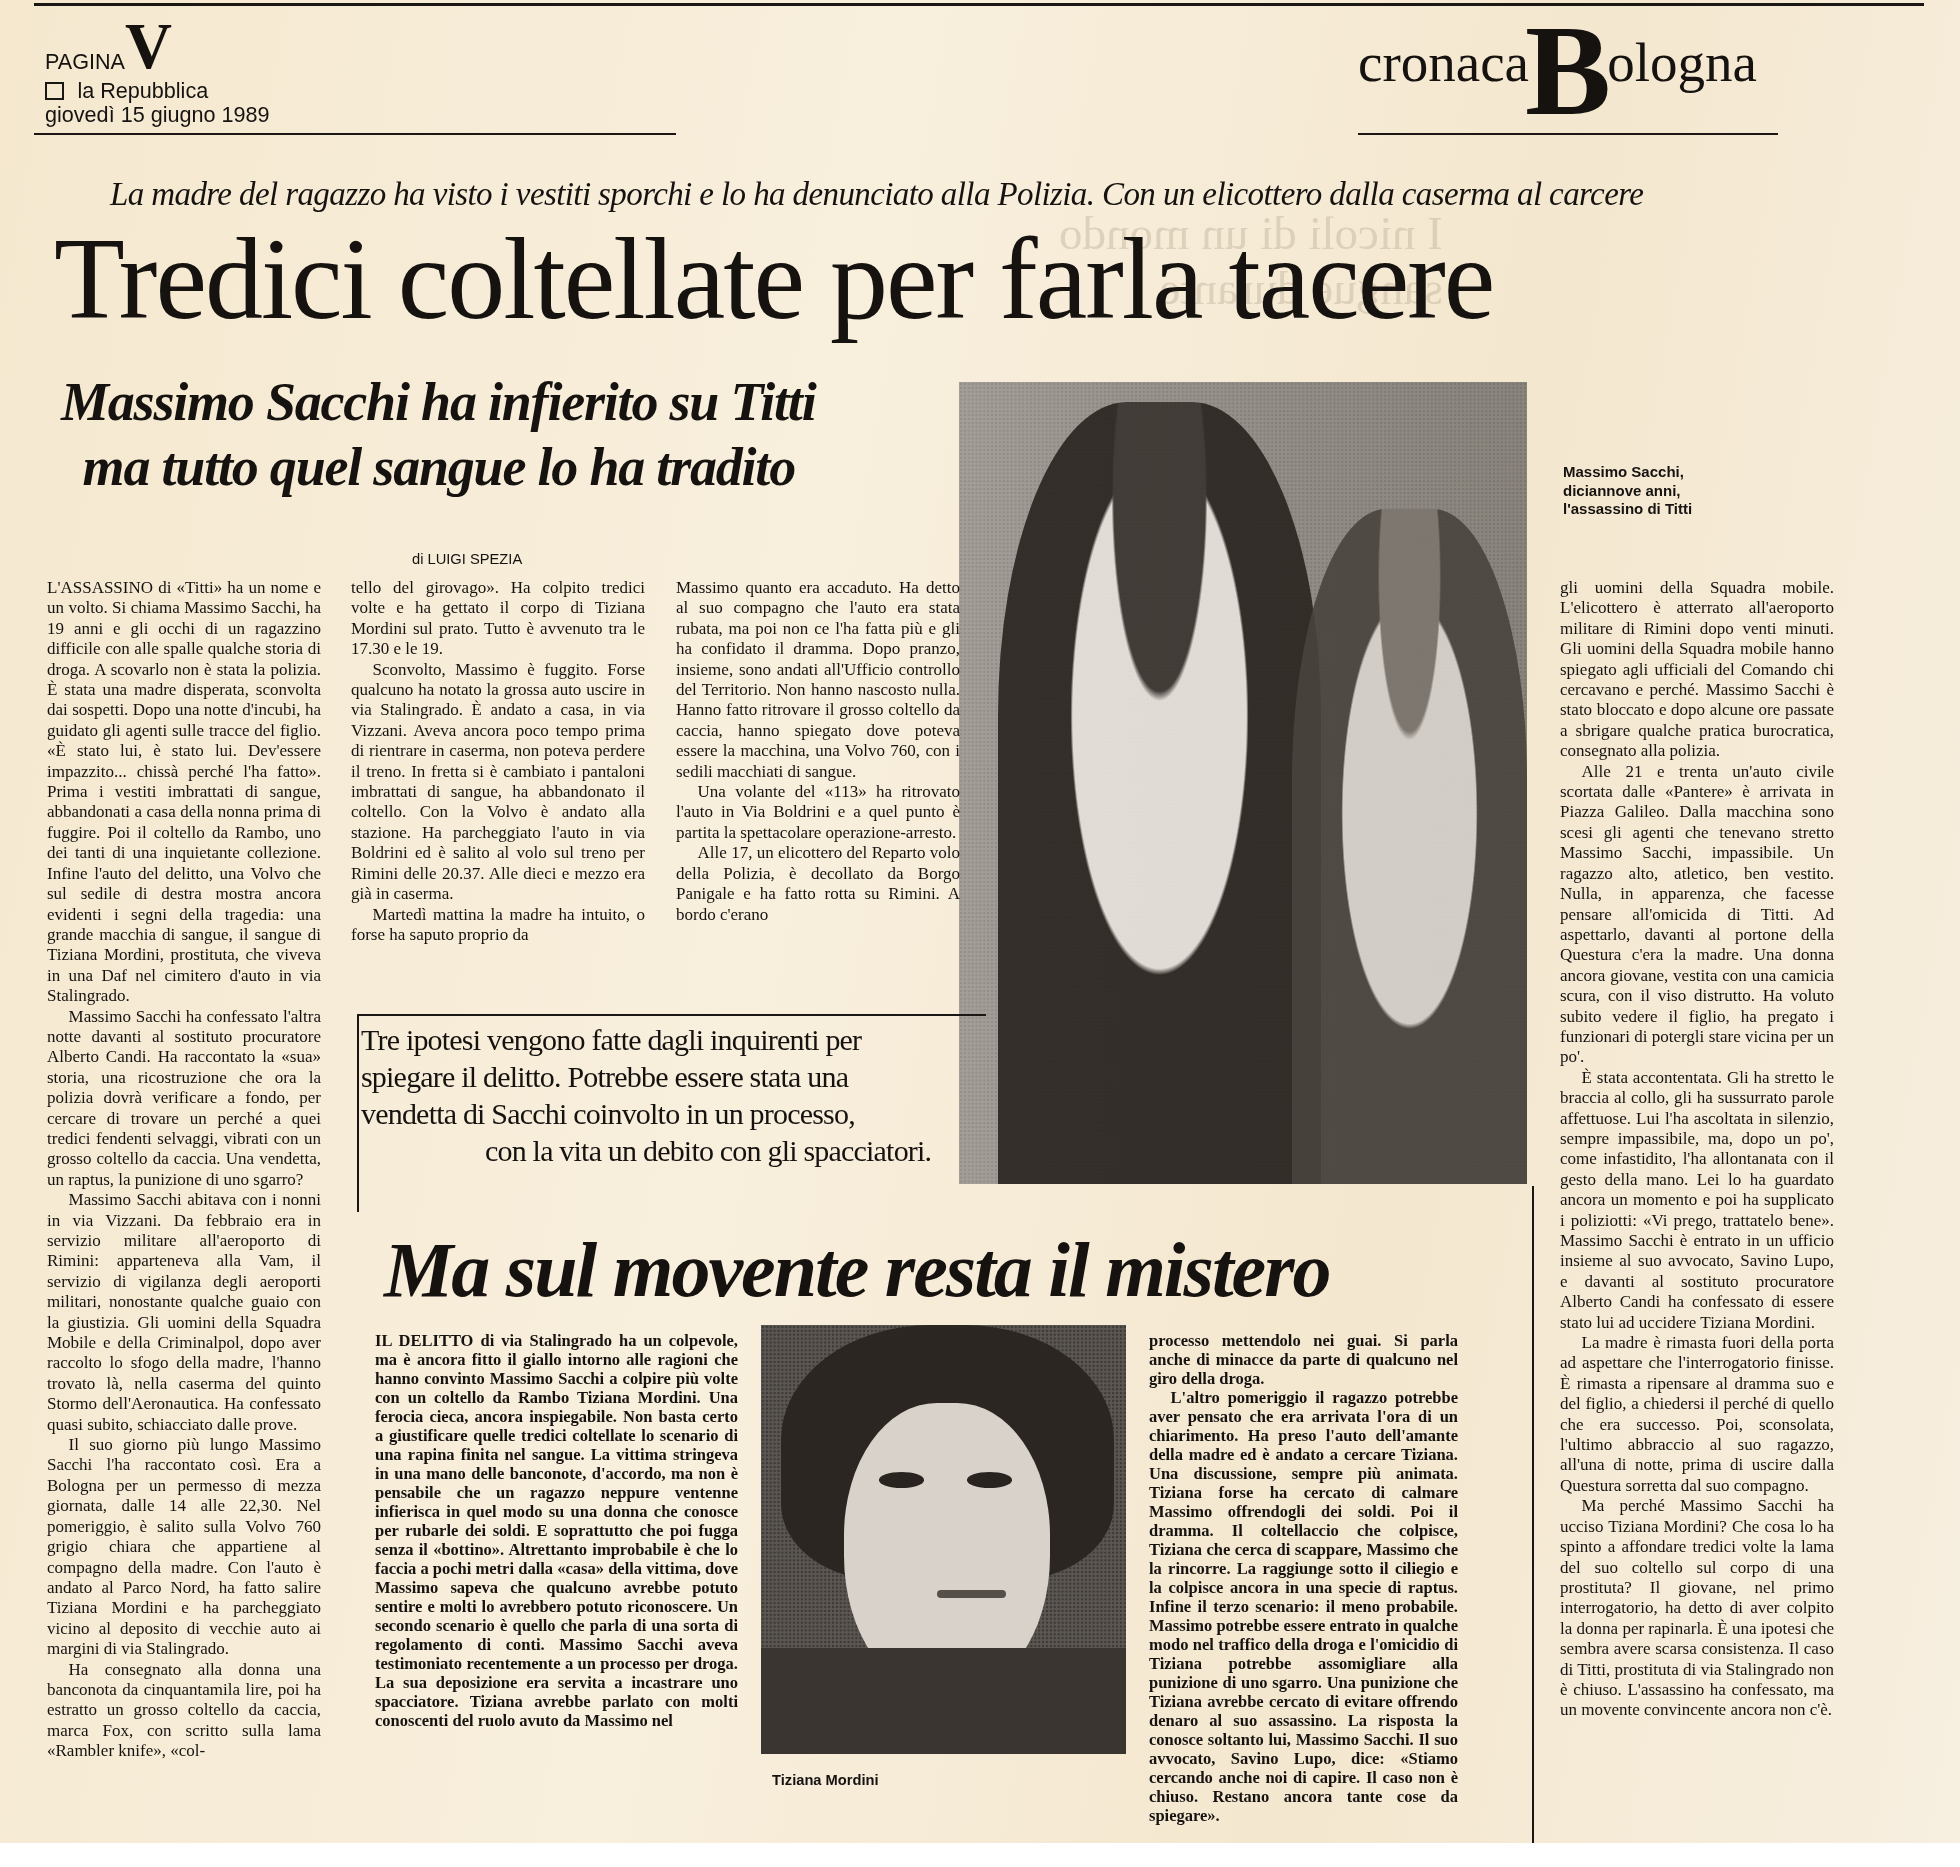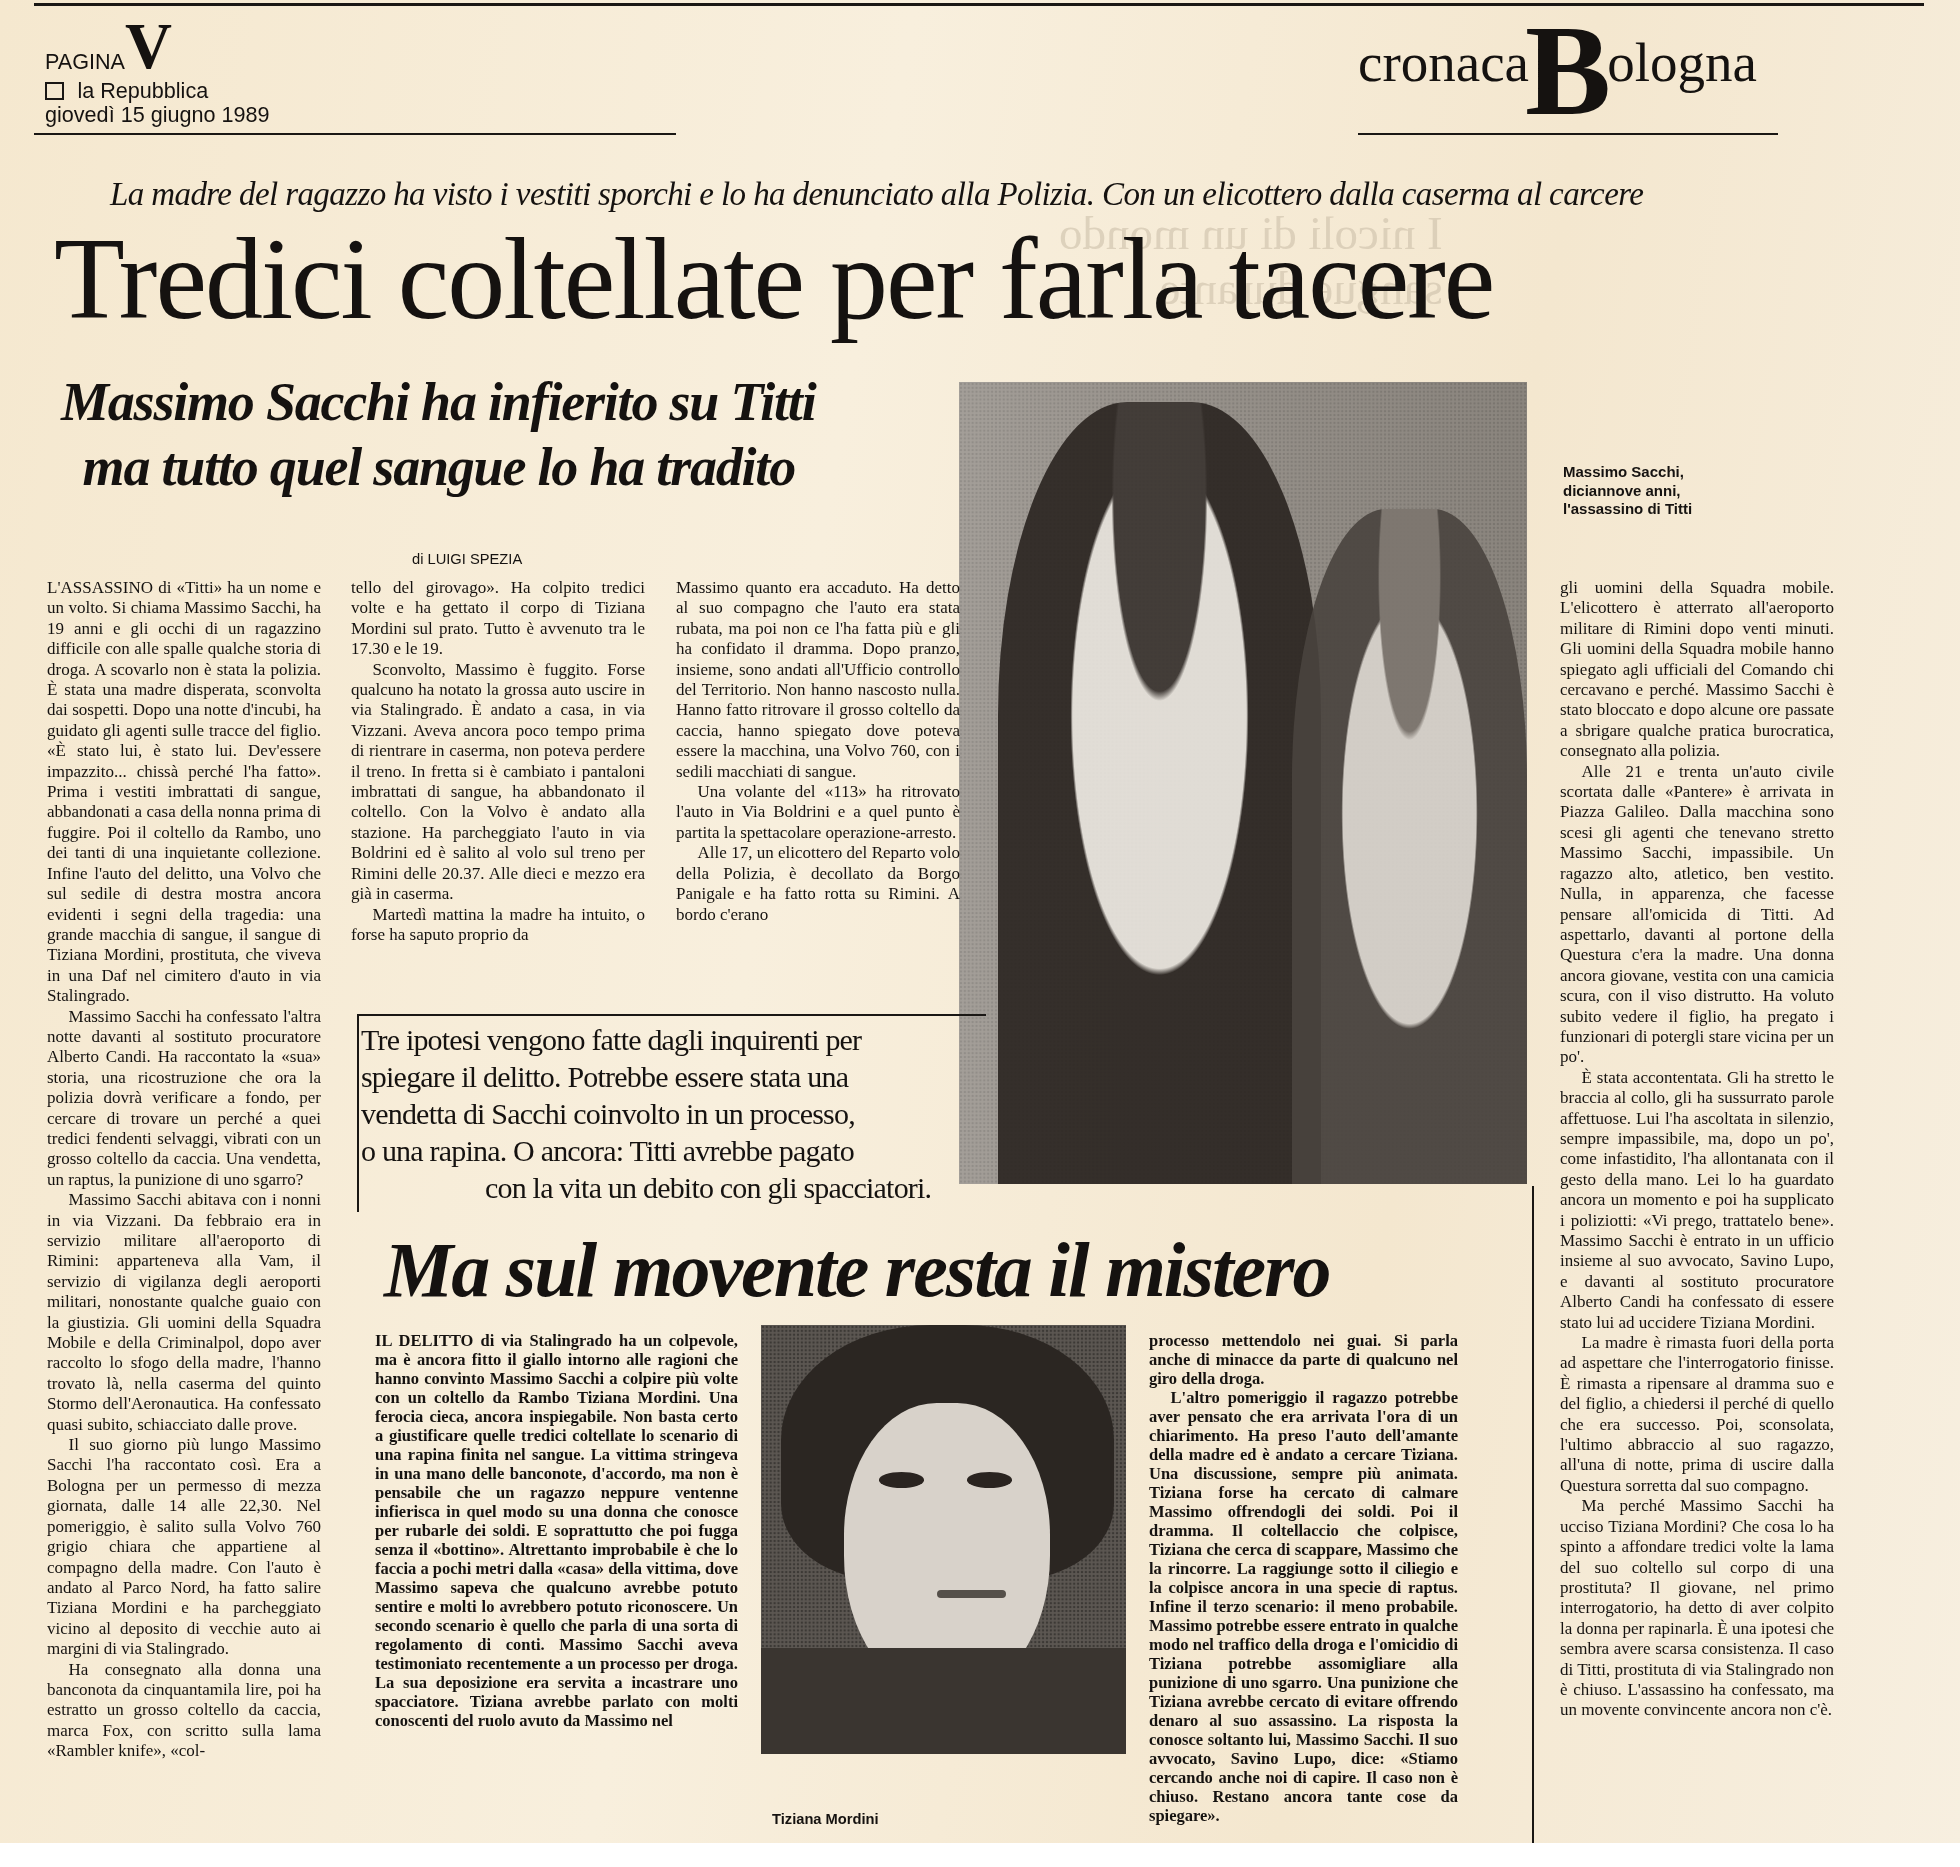--- a/index.html
+++ b/index.html
@@ -61,21 +61,21 @@
 
   .photo-woman { left: 761px; top: 1325px; width: 365px; height: 429px; background-color: #5c5752; }
   .photo-woman .hair { position: absolute; left: 19.6px; top: 0; width: 333px; height: 255px; background: #2b2622; border-radius: 45% 45% 30% 30%; }
   .photo-woman .face { position: absolute; left: 83px; top: 78px; width: 206px; height: 294px; background: #d8d2ca; border-radius: 45% 45% 48% 48%; }
   .photo-woman .eye { position: absolute; top: 147px; width: 45px; height: 15.7px; background: #2a2420; border-radius: 50%; }
   .photo-woman .eye.l { left: 118px; } .photo-woman .eye.r { left: 206px; }
   .photo-woman .mouth { position: absolute; left: 176px; top: 265px; width: 69px; height: 7.8px; background: #55504a; border-radius: 3.9px; }
   .photo-woman .neck { position: absolute; left: 0; top: 323px; width: 365px; height: 118px; background: #3a3530; }
 
   .caption-main { left: 1563px; top: 463px; font-family: "Liberation Sans", sans-serif; font-weight: bold; font-size: 15px; line-height: 18.6px; }
-  .caption-woman { left: 772px; top: 1811px; font-family: "Liberation Sans", sans-serif; font-weight: bold; font-size: 14.7px; }
+  .caption-woman { left: 772px; top: 1772px; font-family: "Liberation Sans", sans-serif; font-weight: bold; font-size: 14.7px; }
 
   
   .inset-box { position: absolute; left: 357px; top: 1014px; width: 627px; height: 196px; border-left: 2px solid #1a1714; border-top: 2px solid #1a1714; }
   .inset-text { position: absolute; left: 361px; top: 1021px; width: 559px; font-size: 30px; line-height: 37px; letter-spacing: -0.8px; }
   .inset-text div { white-space: nowrap; }
   .inset-text .last { padding-left: 124px; }
 
   .sub-headline { left: 384px; top: 1225px; font-style: italic; font-weight: bold; font-size: 78px; letter-spacing: -2px; white-space: nowrap; line-height: 90px; }
 
   .col-bold { position: absolute; font-weight: bold; font-size: 16.5px; line-height: 19px; text-align: justify; }
@@ -155,21 +155,20 @@
   <p>È stata accontentata. Gli ha stretto le braccia al collo, gli ha sussurrato parole affettuose. Lui l'ha ascoltata in silenzio, sempre impassibile, ma, dopo un po', come infastidito, l'ha allontanata con il gesto della mano. Lei lo ha guardato ancora un momento e poi ha supplicato i poliziotti: «Vi prego, trattatelo bene». Massimo Sacchi è entrato in un ufficio insieme al suo avvocato, Savino Lupo, e davanti al sostituto procuratore Alberto Candi ha confessato di essere stato lui ad uccidere Tiziana Mordini.</p>
   <p>La madre è rimasta fuori della porta ad aspettare che l'interrogatorio finisse. È rimasta a ripensare al dramma suo e del figlio, a chiedersi il perché di quello che era successo. Poi, sconsolata, l'ultimo abbraccio al suo ragazzo, all'una di notte, prima di uscire dalla Questura sorretta dal suo compagno.</p>
   <p>Ma perché Massimo Sacchi ha ucciso Tiziana Mordini? Che cosa lo ha spinto a affondare tredici volte la lama del suo coltello sul corpo di una prostituta? Il giovane, nel primo interrogatorio, ha detto di aver colpito la donna per rapinarla. È una ipotesi che sembra avere scarsa consistenza. Il caso di Titti, prostituta di via Stalingrado non è chiuso. L'assassino ha confessato, ma un movente convincente ancora non c'è.</p>
 </div>
 
 <div class="inset-box"></div>
 <div class="abs inset-text">
   <div>Tre ipotesi vengono fatte dagli inquirenti per</div>
   <div>spiegare il delitto. Potrebbe essere stata una</div>
   <div>vendetta di Sacchi coinvolto in un processo,</div>
-  <div>o una rapina. O ancora: Titti avrebbe pagato</div>
   <div class="last">con la vita un debito con gli spacciatori.</div>
 </div>
 
 <div class="abs sub-headline">Ma sul movente resta il mistero</div>
 
 <div class="col-bold col-b1">
   <p class="first">IL DELITTO di via Stalingrado ha un colpevole, ma è ancora fitto il giallo intorno alle ragioni che hanno convinto Massimo Sacchi a colpire più volte con un coltello da Rambo Tiziana Mordini. Una ferocia cieca, ancora inspiegabile. Non basta certo a giustificare quelle tredici coltellate lo scenario di una rapina finita nel sangue. La vittima stringeva in una mano delle banconote, d'accordo, ma non è pensabile che un ragazzo neppure ventenne infierisca in quel modo su una donna che conosce per rubarle dei soldi. E soprattutto che poi fugga senza il «bottino». Altrettanto improbabile è che lo faccia a pochi metri dalla «casa» della vittima, dove Massimo sapeva che qualcuno avrebbe potuto sentire e molti lo avrebbero potuto riconoscere. Un secondo scenario è quello che parla di una sorta di regolamento di conti. Massimo Sacchi aveva testimoniato recentemente a un processo per droga. La sua deposizione era servita a incastrare uno spacciatore. Tiziana avrebbe parlato con molti conoscenti del ruolo avuto da Massimo nel</p>
 </div>
 
 <div class="photo photo-woman">

